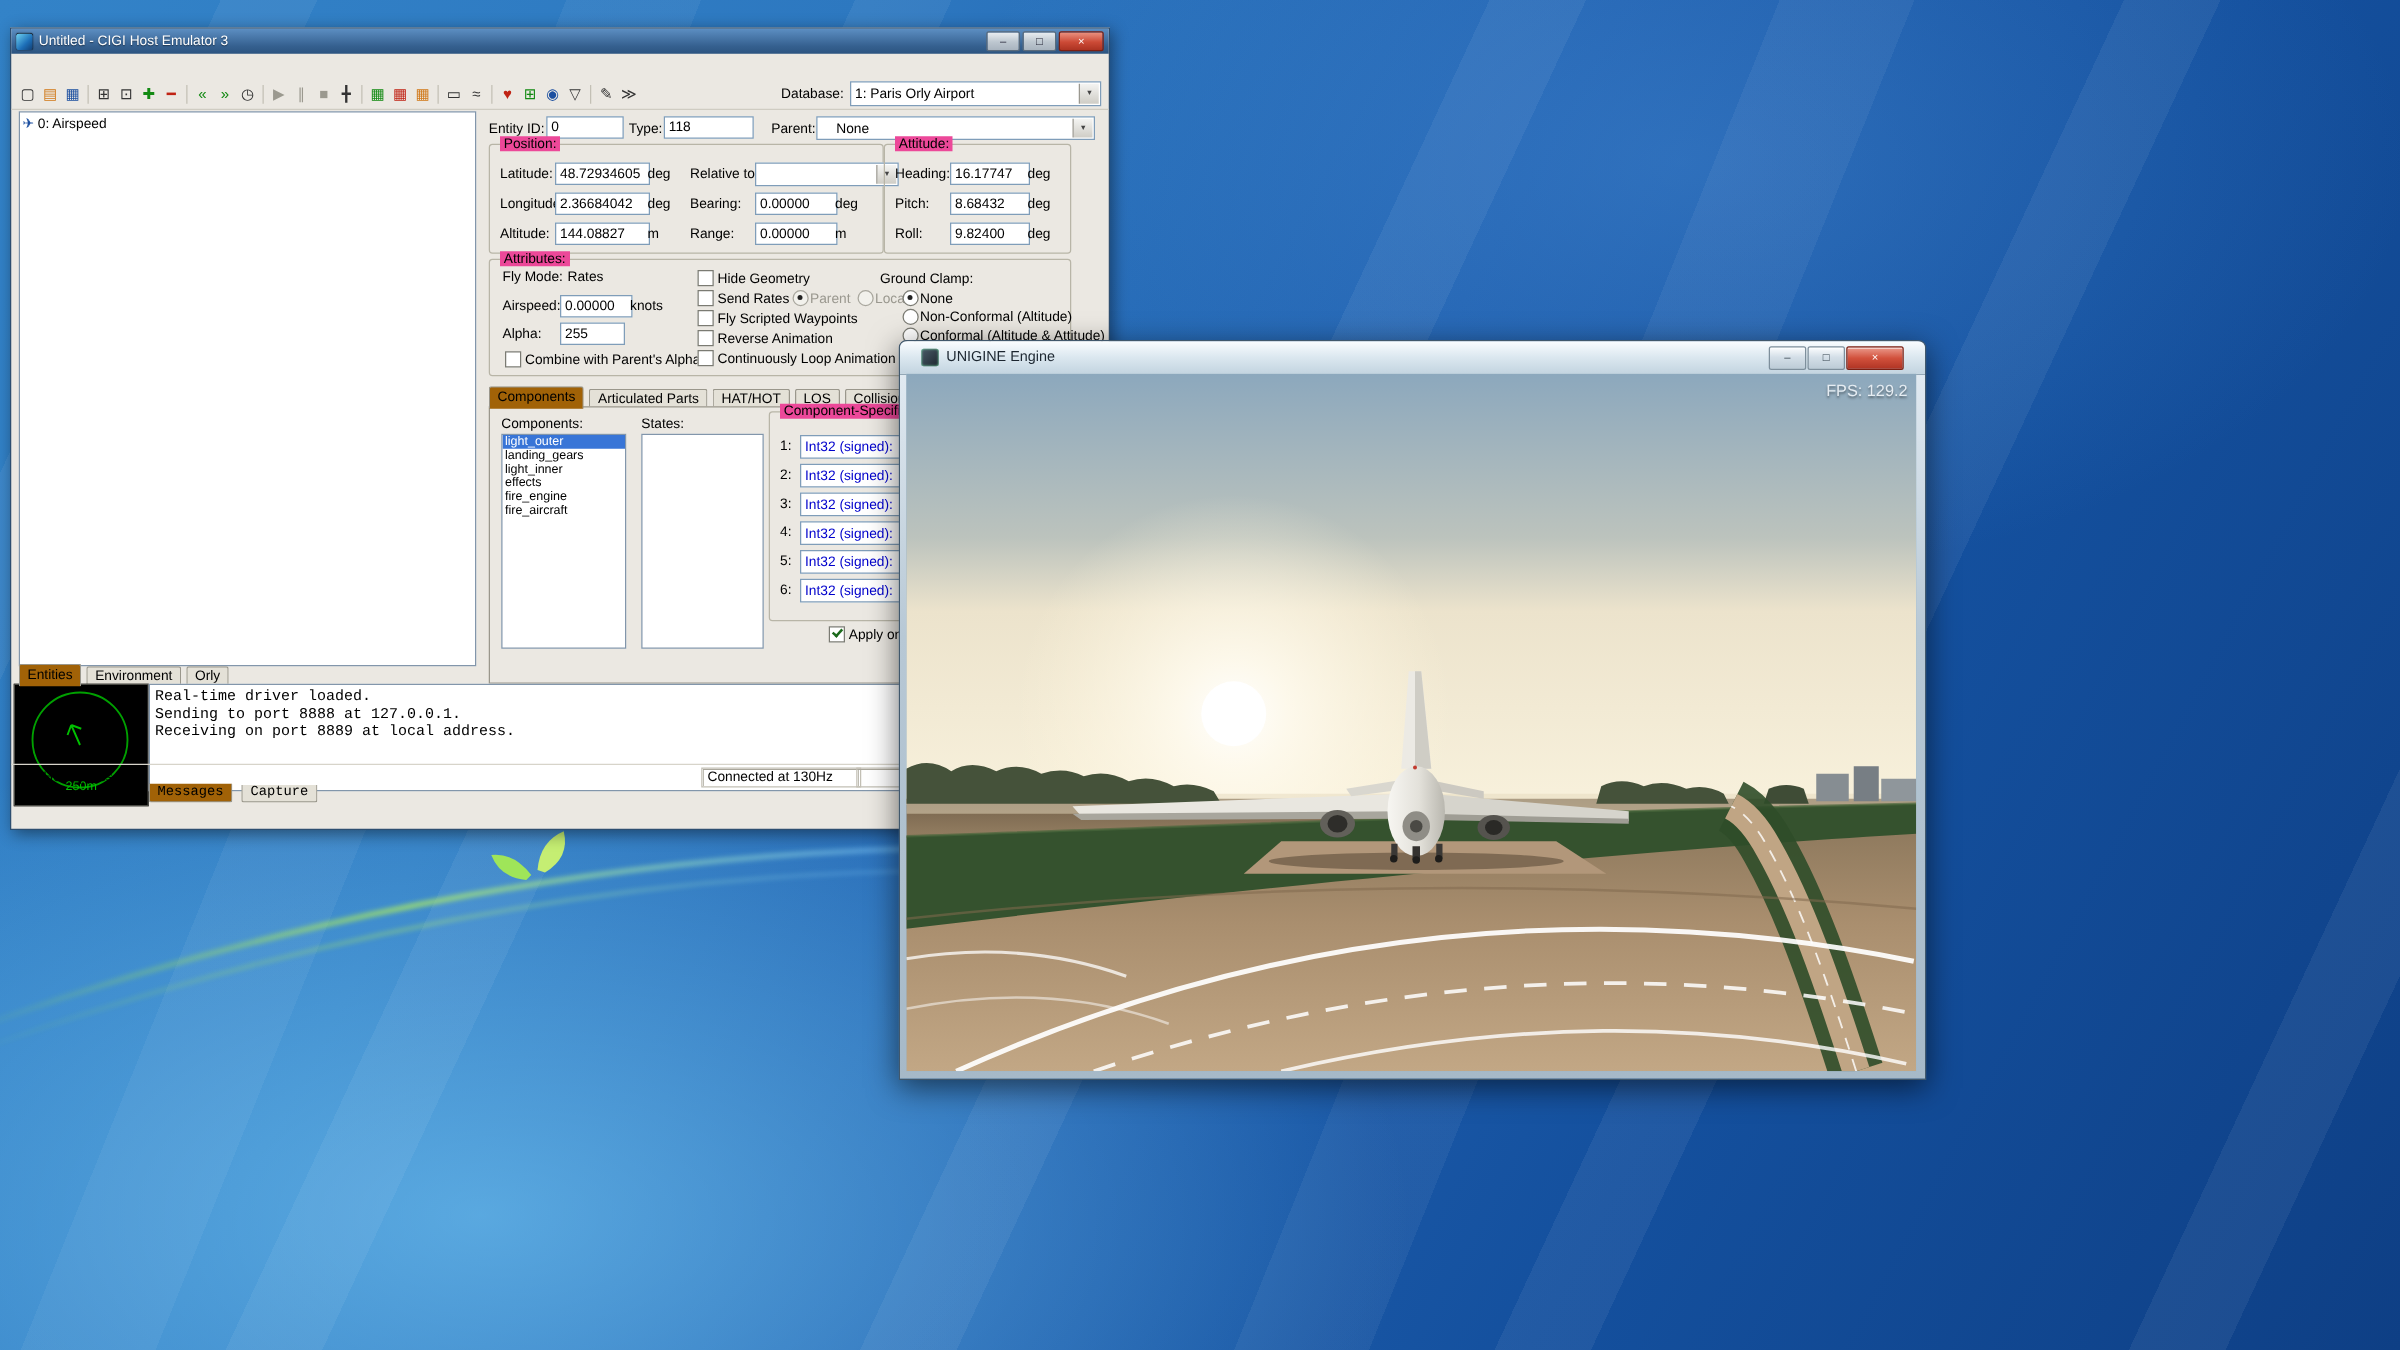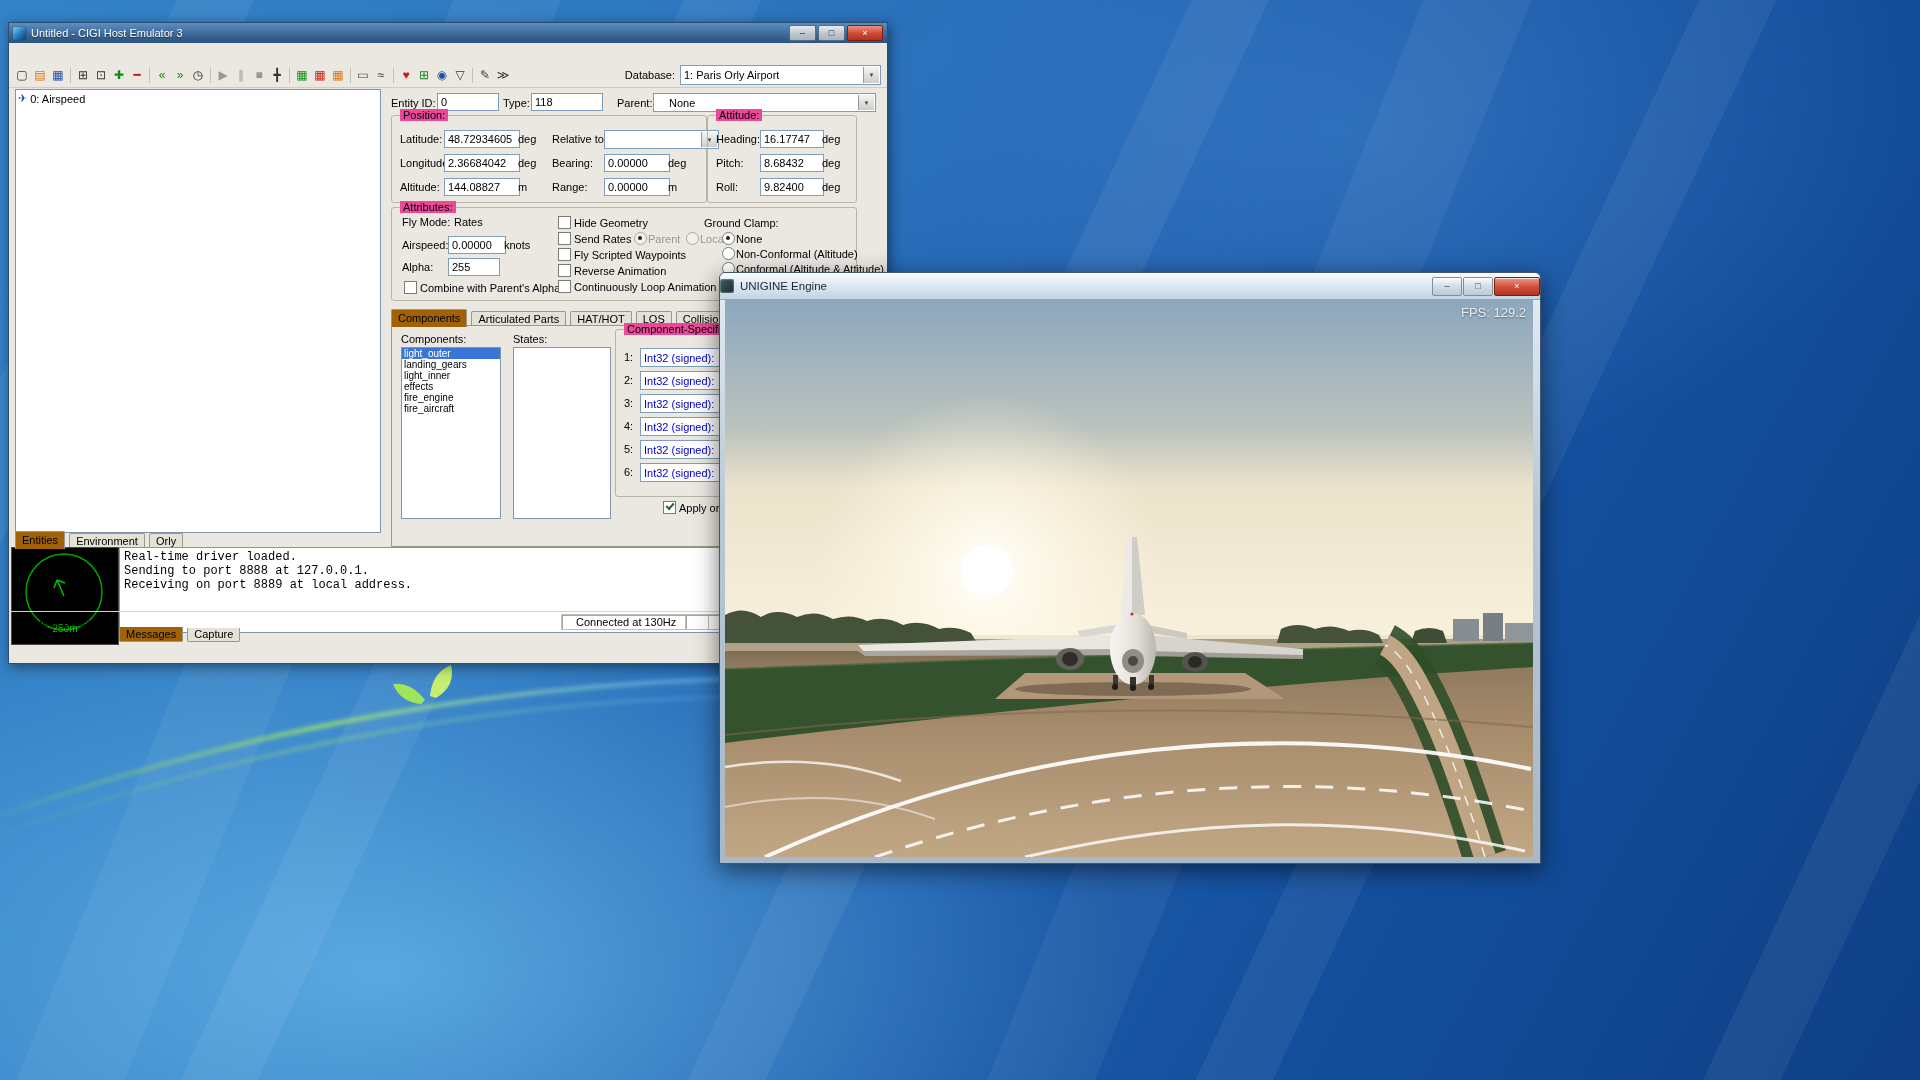--- a/index.html
+++ b/index.html
@@ -62,36 +62,36 @@
   .c-green{color:#138a13;} .c-red{color:#c02314;} .c-gray{color:#9b998f;}
   .c-orange{color:#d07818;} .c-blue{color:#1c4fa0;} .c-dark{color:#333;}
   .db-area{margin-left:auto;display:flex;align-items:center;gap:5px;padding-right:2px;}
   .db-combo{position:relative;width:178px;height:18px;}
   .tree-panel{position:absolute;left:6px;top:66px;width:364px;height:442px;background:#fff;border:1px solid #8296ab;}
   .tree-item{display:flex;align-items:center;gap:3px;padding:2px 2px;}
   .plane-ic{color:#1c4fa0;font-size:11px;}
   .left-tabs{position:absolute;left:6px;top:508px;height:17px;}
   .msgbox{position:absolute;left:110px;top:524px;width:768px;height:80px;background:#fff;border:1px solid #8296ab;
     font-family:"Liberation Mono","DejaVu Sans Mono",monospace;font-size:12px;line-height:14px;padding:2px 4px;}
-  .msg-tabs{position:absolute;left:110px;top:604px;height:15px;}
+  .msg-tabs{position:absolute;left:110px;top:604px;height:15px;font-family:Liberation Mono, monospace;}
   .msg-tabs .tab{border-top:none;border-bottom:1px solid #9a978c;border-radius:0 0 2px 2px;height:13px;line-height:13px;}
   .msg-tabs .tab.selected{height:14px;line-height:14px;}
   .radar{position:absolute;left:2px;top:524px;width:106px;height:96px;background:#000;border:1px solid #4a4a44;}
   .statusbar{position:absolute;left:0;top:588px;width:876px;height:18px;border-top:1px solid #d7d4ca;}
   .status-cell{position:absolute;top:2px;height:14px;border:1px solid #c2bfb4;box-shadow:inset 1px 1px 0 #a9a69b;
-    display:flex;align-items:center;padding:0 14px;white-space:nowrap;}
+    display:flex;align-items:center;padding:0 4px;white-space:nowrap;}
   .tabpanel{position:absolute;left:382px;top:302px;width:464px;height:220px;border:1px solid #9a978c;background:#ebe8e2;}
   .csd-row-num{position:absolute;white-space:nowrap;}
   .csd-combo span.val{color:#0000cc;}
   
   #unigine-win{position:absolute;left:719px;top:272px;width:820px;height:590px;z-index:2;
     background:linear-gradient(#e6eef5,#b7c8d5 40%,#a6b9c8);border:1px solid #41586c;
     border-radius:6px 6px 0 0;box-shadow:0 6px 24px rgba(0,0,0,.55);}
   .uw-titlebar{position:absolute;left:0;top:0;right:0;height:26px;display:flex;align-items:center;
-    padding:0 0;border-radius:6px 6px 0 0;
+    padding:0 17px;border-radius:6px 6px 0 0;
     background:linear-gradient(#fafdff,#dce8f0 48%,#c3d4e0);border-bottom:1px solid #93a7b6;}
   .uw-icon{width:14px;height:14px;margin-right:6px;border-radius:2px;
     background:linear-gradient(135deg,#4a5b68,#1d262e);box-shadow:inset 0 0 2px #8fb;}
   .uw-title{color:#1c2630;font-size:11.5px;}
   .uw-btns{margin-left:auto;display:flex;gap:1px;}
   .uw-btn{height:17px;border:1px solid #7e8f9c;border-radius:2px;font-size:9px;color:#34424d;
     display:flex;align-items:center;justify-content:center;
     background:linear-gradient(#fcfdfe,#d4dfe8 45%,#bccbd6);box-shadow:inset 0 1px 0 rgba(255,255,255,.7);}
   .uw-btn.min,.uw-btn.max{width:28px;}
   .uw-btn.close{width:44px;background:linear-gradient(#eb9a8c,#d2513c 50%,#b03424);border-color:#7c1f12;color:#fff;}

